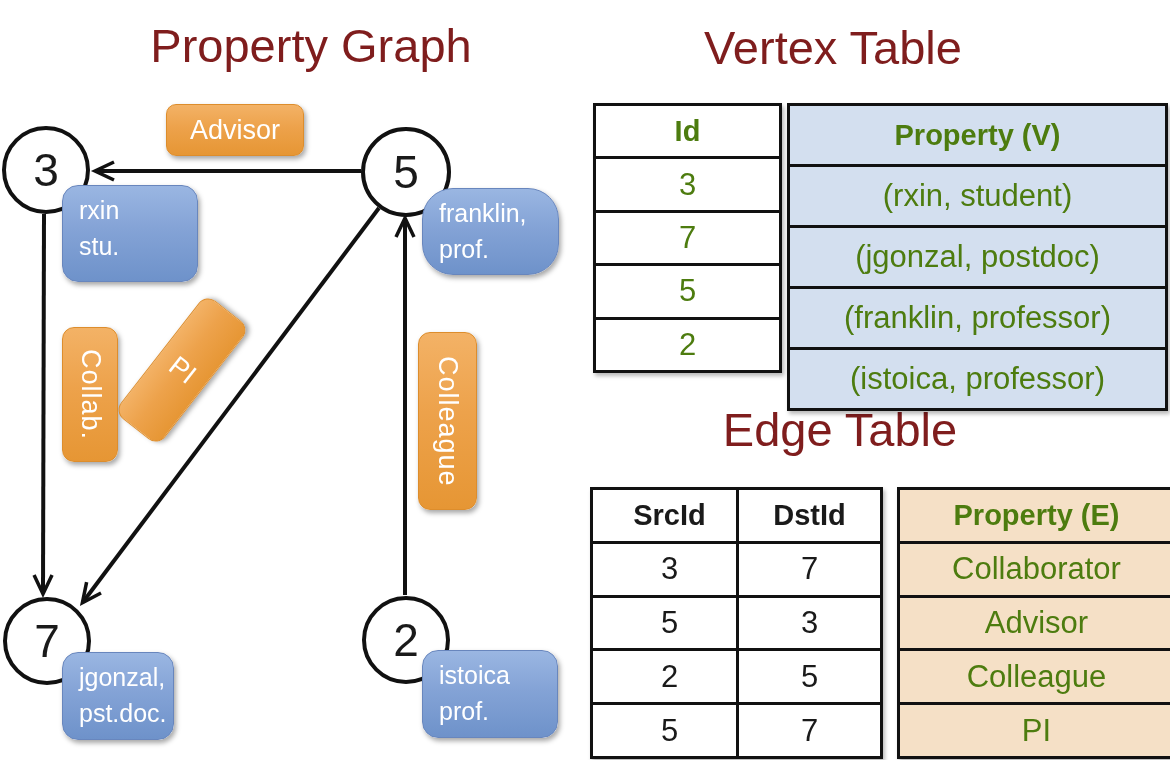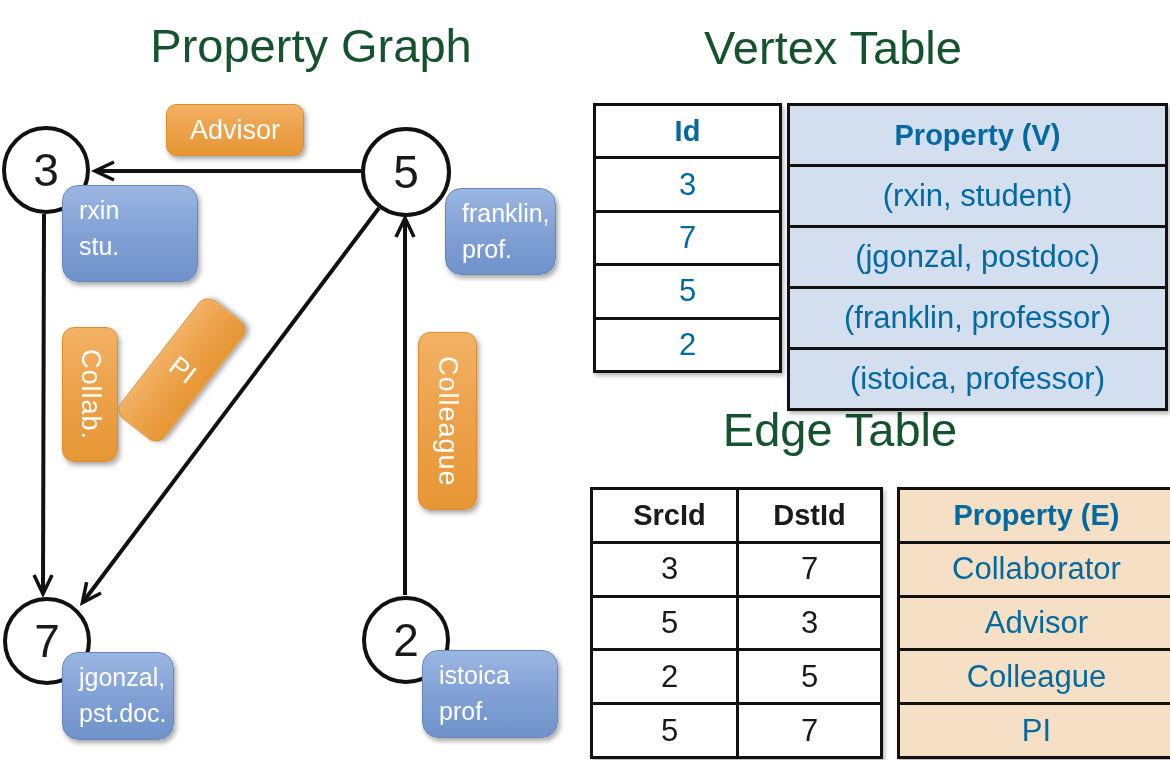--- a/index.html
+++ b/index.html
@@ -2,21 +2,21 @@
 <html><head>
 <meta charset="utf-8">
 <style>
   html,body{margin:0;padding:0;background:#fff;}
   .stage{
     position:relative;width:1170px;height:760px;background:#fff;overflow:hidden;
     font-family:"Liberation Sans", sans-serif;color:#111;
   }
   .title{
     position:absolute;text-align:center;font-size:47px;font-weight:400;
-    letter-spacing:0px;color:#14532d;white-space:nowrap;
+    letter-spacing:0px;color:#7f1d1d;white-space:nowrap;
   }
   #title-graph{left:61px;top:18px;width:500px;}
   #title-vertex{left:583px;top:20px;width:500px;}
   #title-edge{left:590px;top:402px;width:500px;}
 
   svg.edges{position:absolute;left:0;top:0;}
 
   .vcircle{
     position:absolute;border:4px solid #111;border-radius:50%;background:#fff;
     display:flex;align-items:center;justify-content:center;
@@ -45,32 +45,32 @@
 
   .pbox{
     position:absolute;
     background:linear-gradient(to bottom,#9ab6e2 0%,#84a3d6 45%,#6e92ca 100%);
     border:1px solid #6886bd;border-radius:16px;
     color:#fff;font-size:25px;line-height:1.45;
     padding:6px 0 0 16px;box-sizing:border-box;
     box-shadow:2px 3px 5px rgba(0,0,0,0.35);
   }
   #prop-rxin{left:62px;top:185px;width:136px;height:97px;}
-  #prop-franklin{left:445px;top:188px;width:111px;height:87px;}
+  #prop-franklin{left:422px;top:188px;width:137px;height:87px;border-radius:31px;}
   #prop-jgonzal{left:62px;top:652px;width:112px;height:88px;}
   #prop-istoica{left:422px;top:650px;width:136px;height:88px;}
 
   .colblock{
     position:absolute;border:3px solid #111;box-sizing:border-box;
     display:flex;flex-direction:column;background:#fff;
     box-shadow:2px 3px 4px rgba(0,0,0,0.28);
   }
   .colblock .cell{
     flex:1;display:flex;align-items:center;justify-content:center;
-    font-size:31px;color:#0369a1;text-align:center;
+    font-size:31px;color:#4d7c0f;text-align:center;
   }
   .colblock .cell + .cell{border-top:3px solid #111;}
   .colblock .hdr{font-size:29px;font-weight:bold;}
   #vt-id{left:593px;top:103px;width:189px;height:270px;}
   #vt-prop{left:787px;top:103px;width:381px;height:308px;background:#d3dfef;}
   #et-prop{left:889px;top:487px;width:279px;height:272px;background:#f5e0c6;margin-left:8px;}
 
   #et-left{
     position:absolute;left:590px;top:487px;width:293px;height:272px;
     border:3px solid #111;box-sizing:border-box;display:flex;flex-direction:column;

